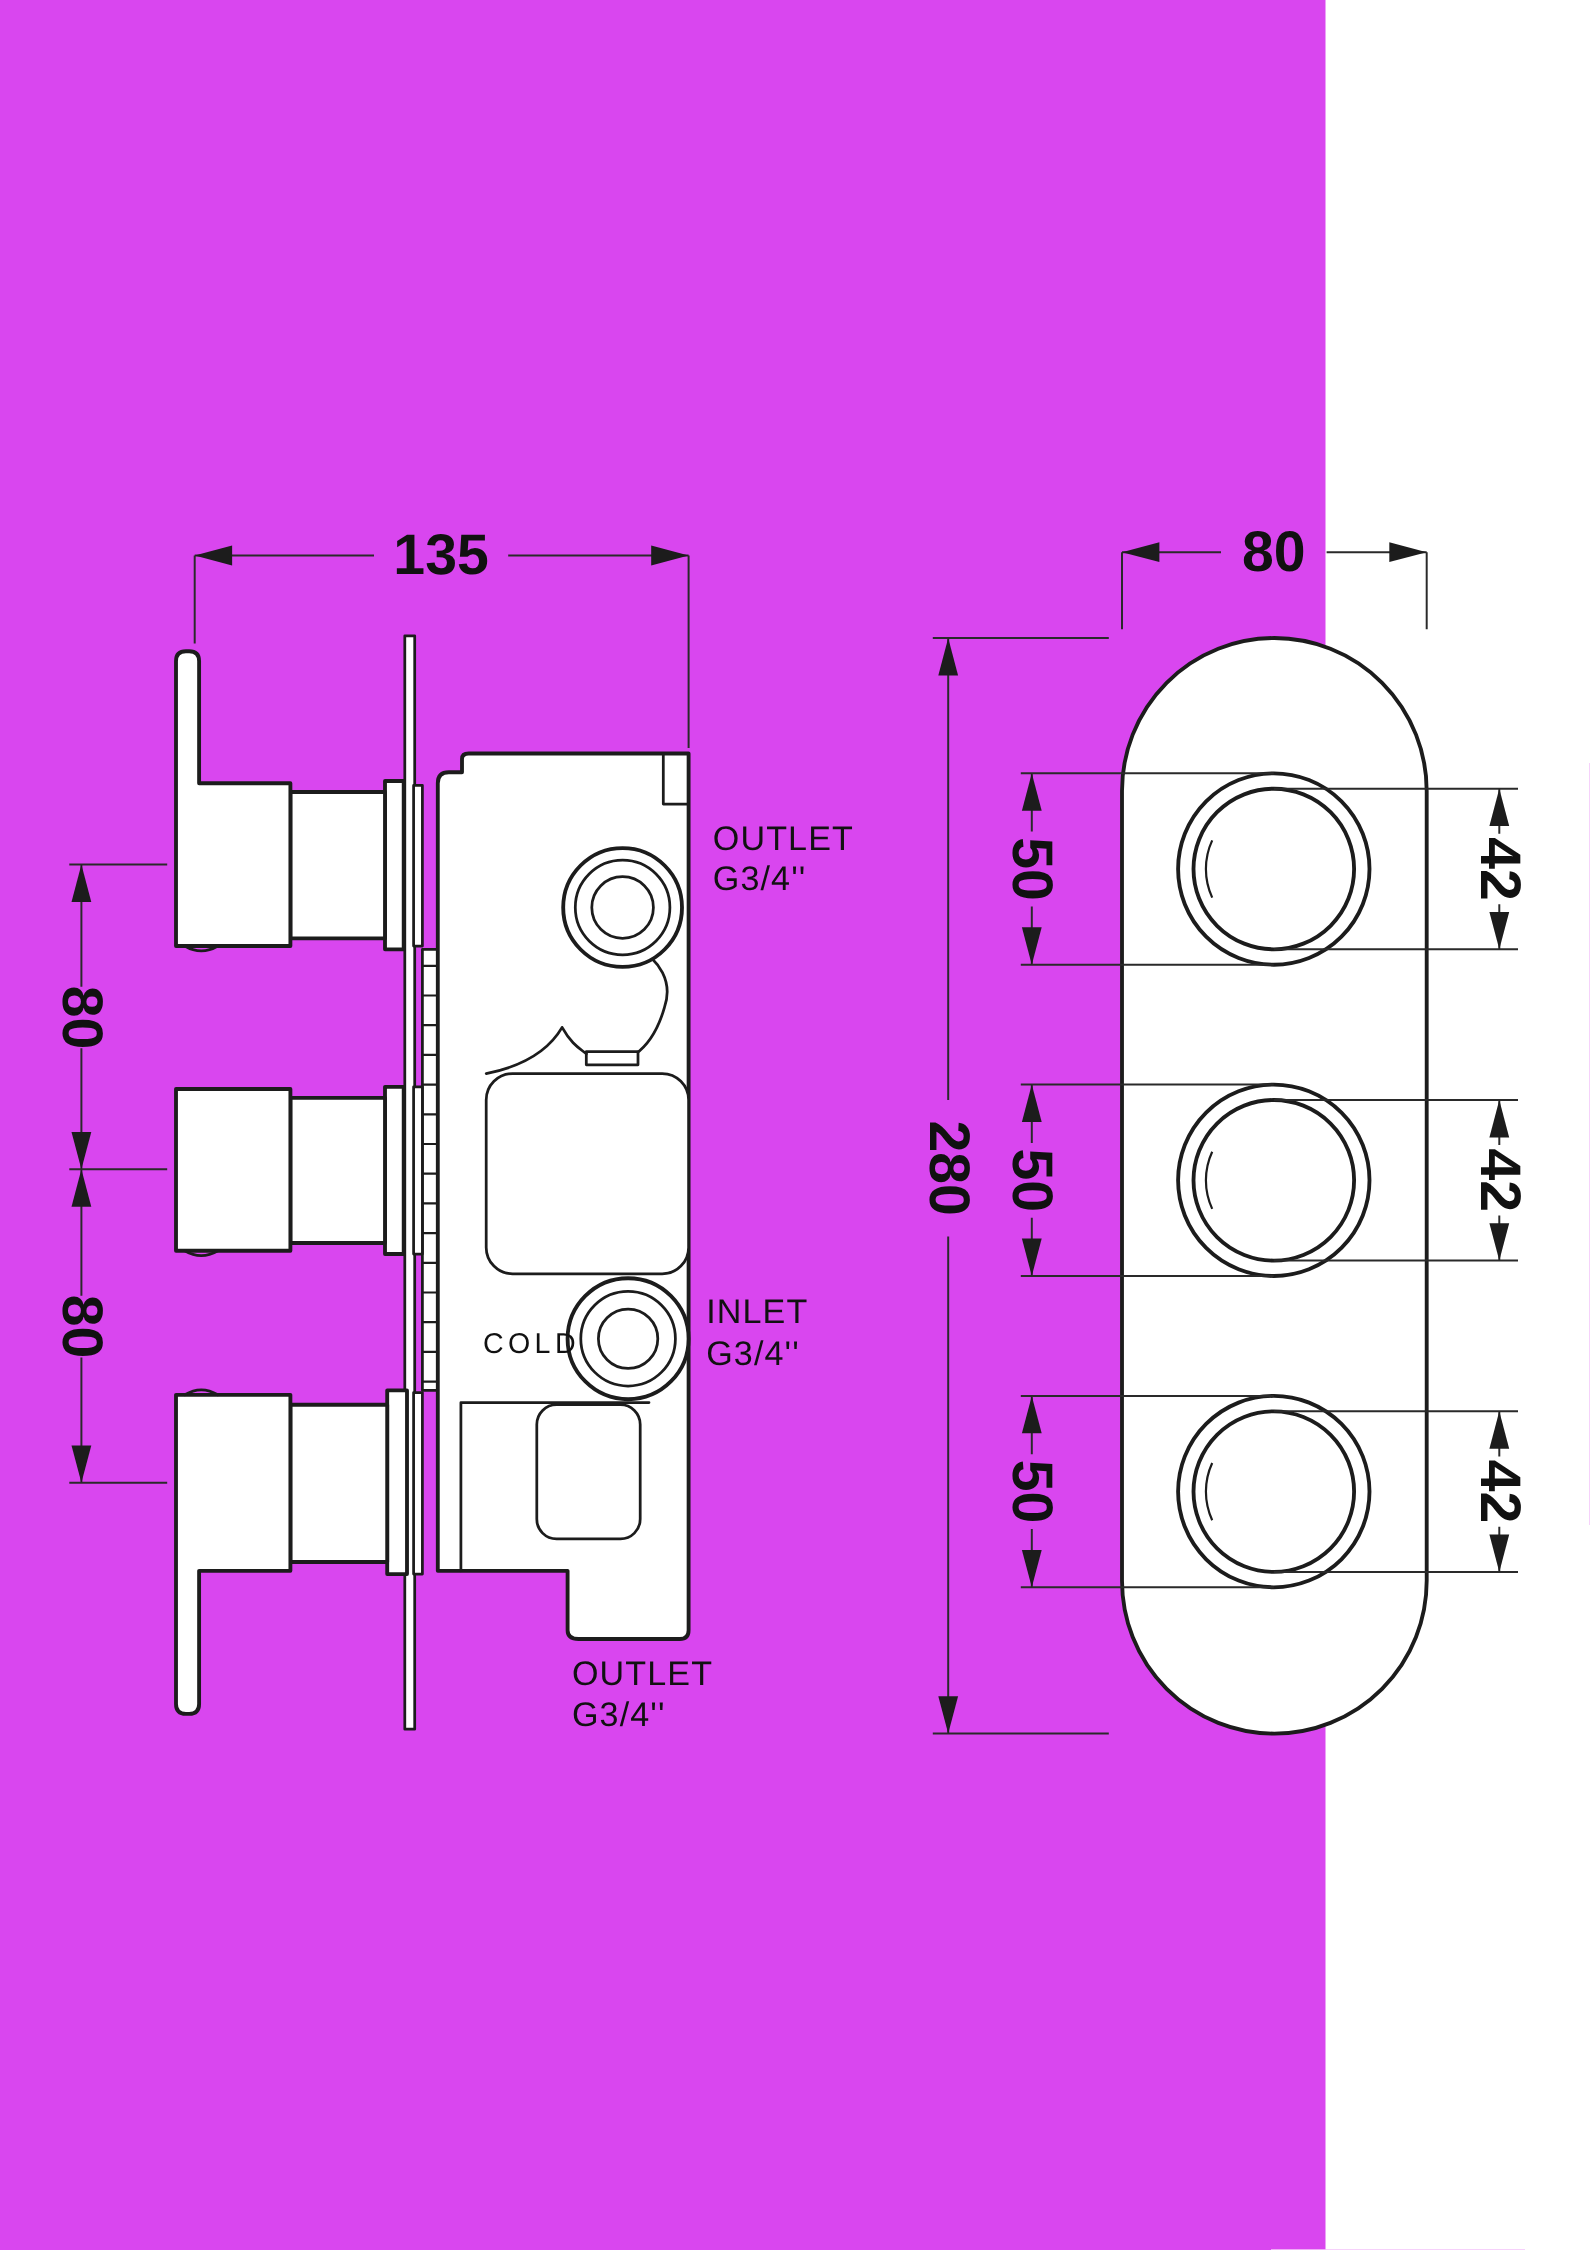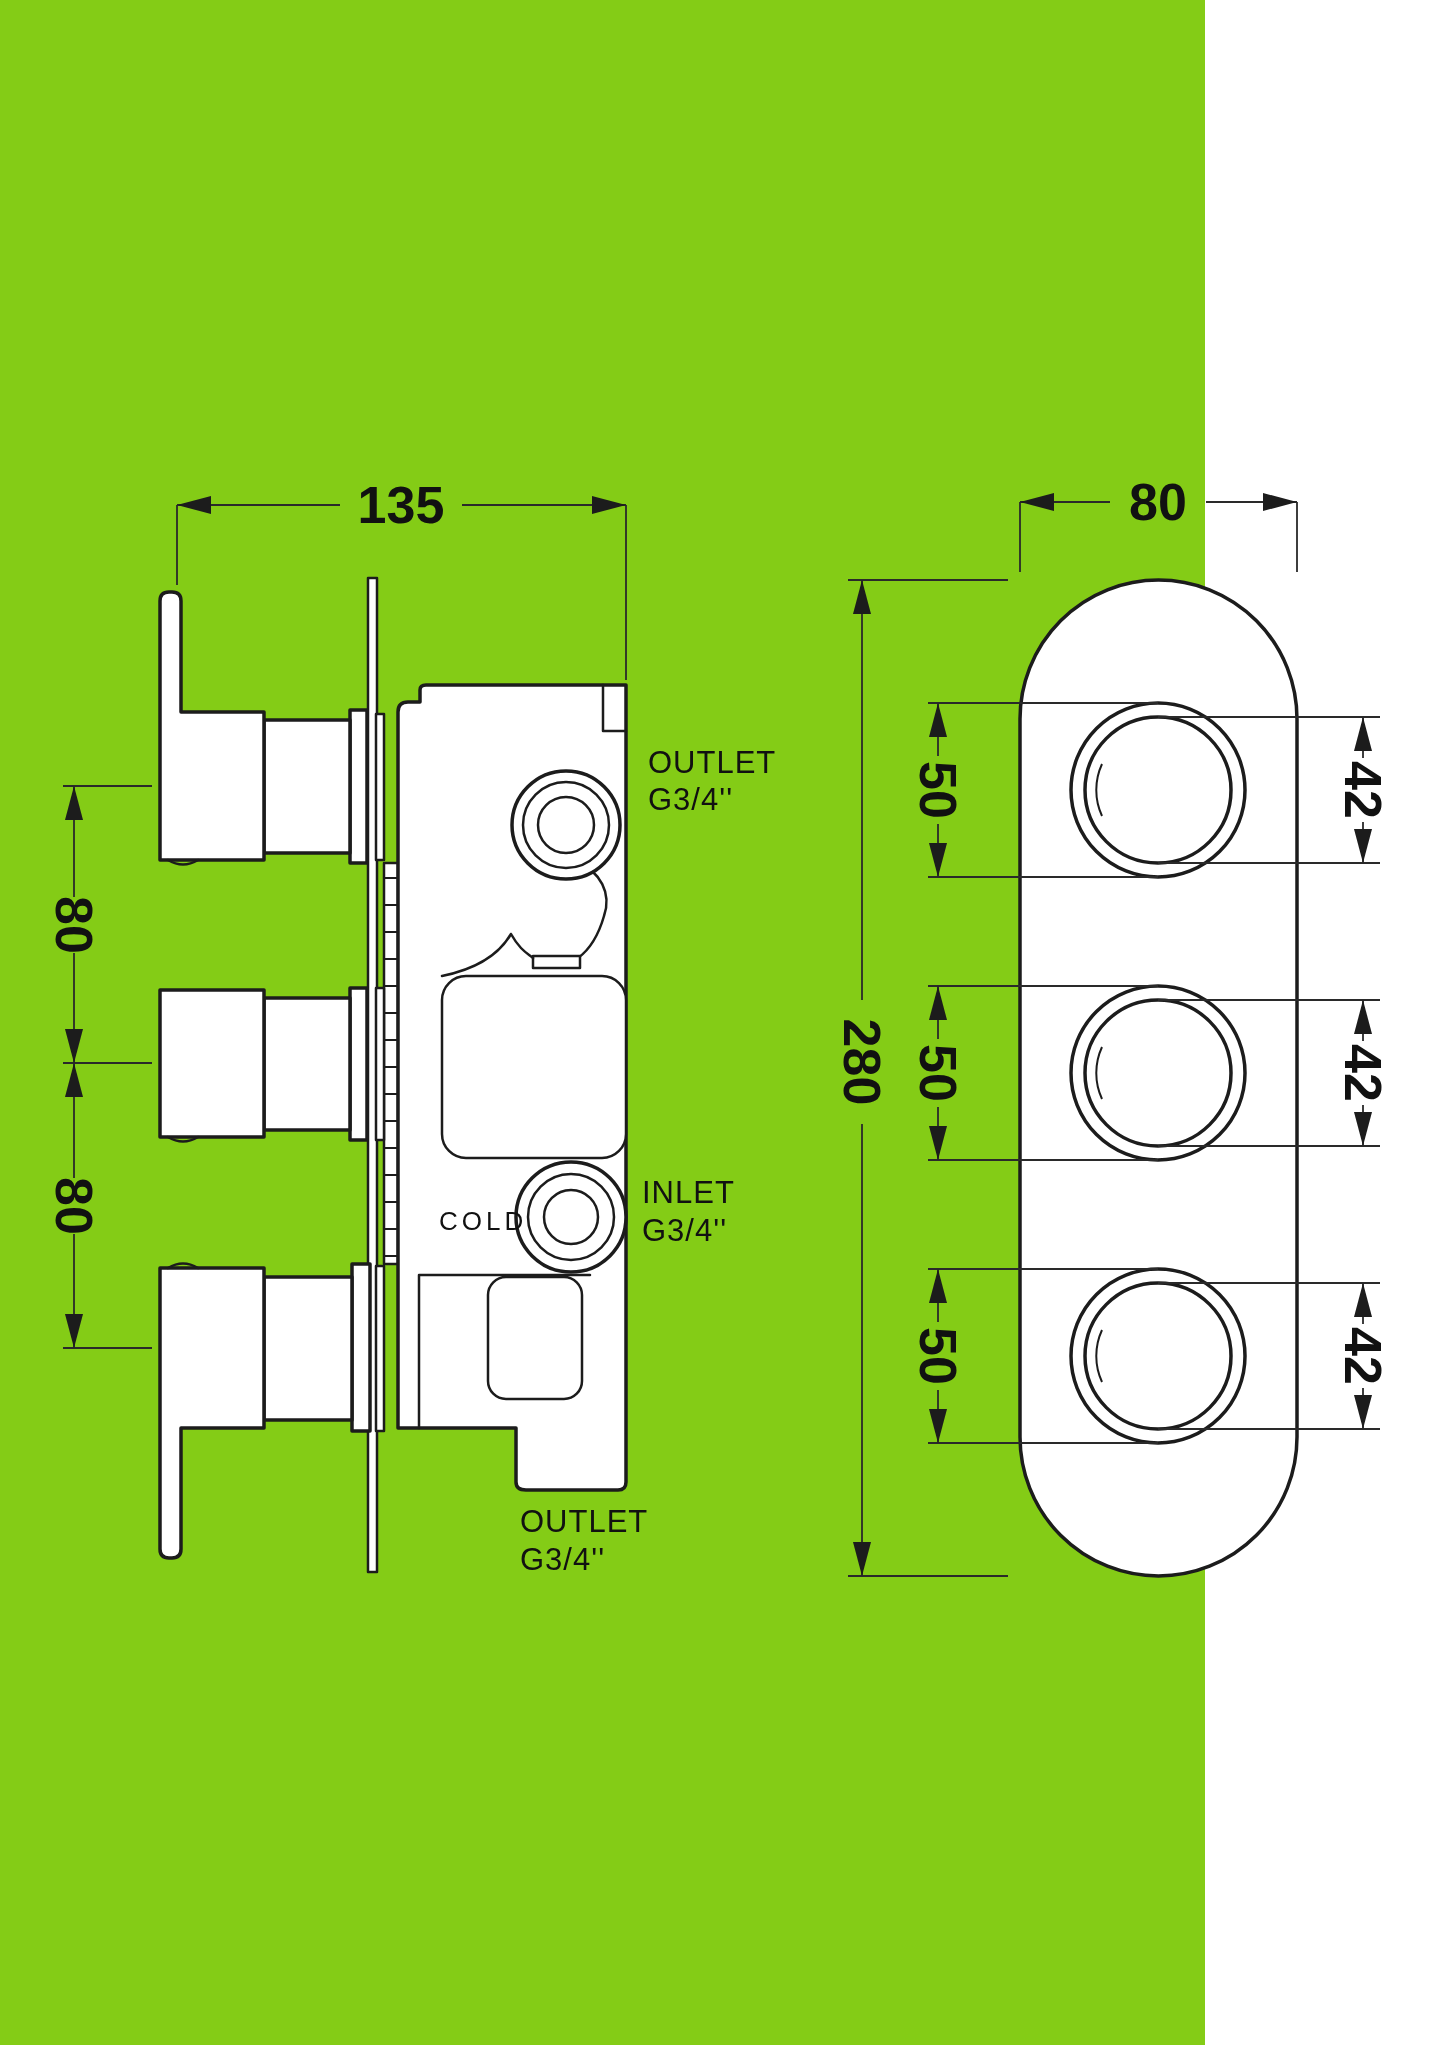--- a/index.html
+++ b/index.html
@@ -1,16 +1,16 @@
 <!DOCTYPE html>
 <html><head>
 <meta charset="utf-8">
 <style>
   html,body{margin:0;padding:0;background:#ffffff;}
-  .page{width:1205px;height:2045px;background:#84cc16;position:relative;font-family:"Liberation Sans",sans-serif;}
+  .page{width:1205px;height:2045px;background:#d946ef;position:relative;font-family:"Liberation Sans",sans-serif;}
   svg{display:block;}
   .outline{fill:#ffffff;stroke:#1c1c1c;stroke-width:3.5;stroke-linejoin:round;stroke-linecap:round;}
   .outline-nf{fill:none;stroke:#1c1c1c;stroke-width:3.5;stroke-linejoin:round;stroke-linecap:round;}
   .detail{fill:#ffffff;stroke:#1c1c1c;stroke-width:2.5;stroke-linejoin:round;}
   .detail-nf{fill:none;stroke:#1c1c1c;stroke-width:2.5;stroke-linejoin:round;stroke-linecap:round;}
   .thin{fill:none;stroke:#1c1c1c;stroke-width:2;}
   .dim{fill:none;stroke:#2a2a2a;stroke-width:1.8;stroke-linecap:butt;}
   .arrow{fill:#1c1c1c;stroke:none;}
   .dimtxt{font-family:"Liberation Sans",sans-serif;font-weight:bold;font-size:52px;fill:#111;}
   .lbl{font-family:"Liberation Sans",sans-serif;font-size:31px;fill:#111;letter-spacing:1px;}

